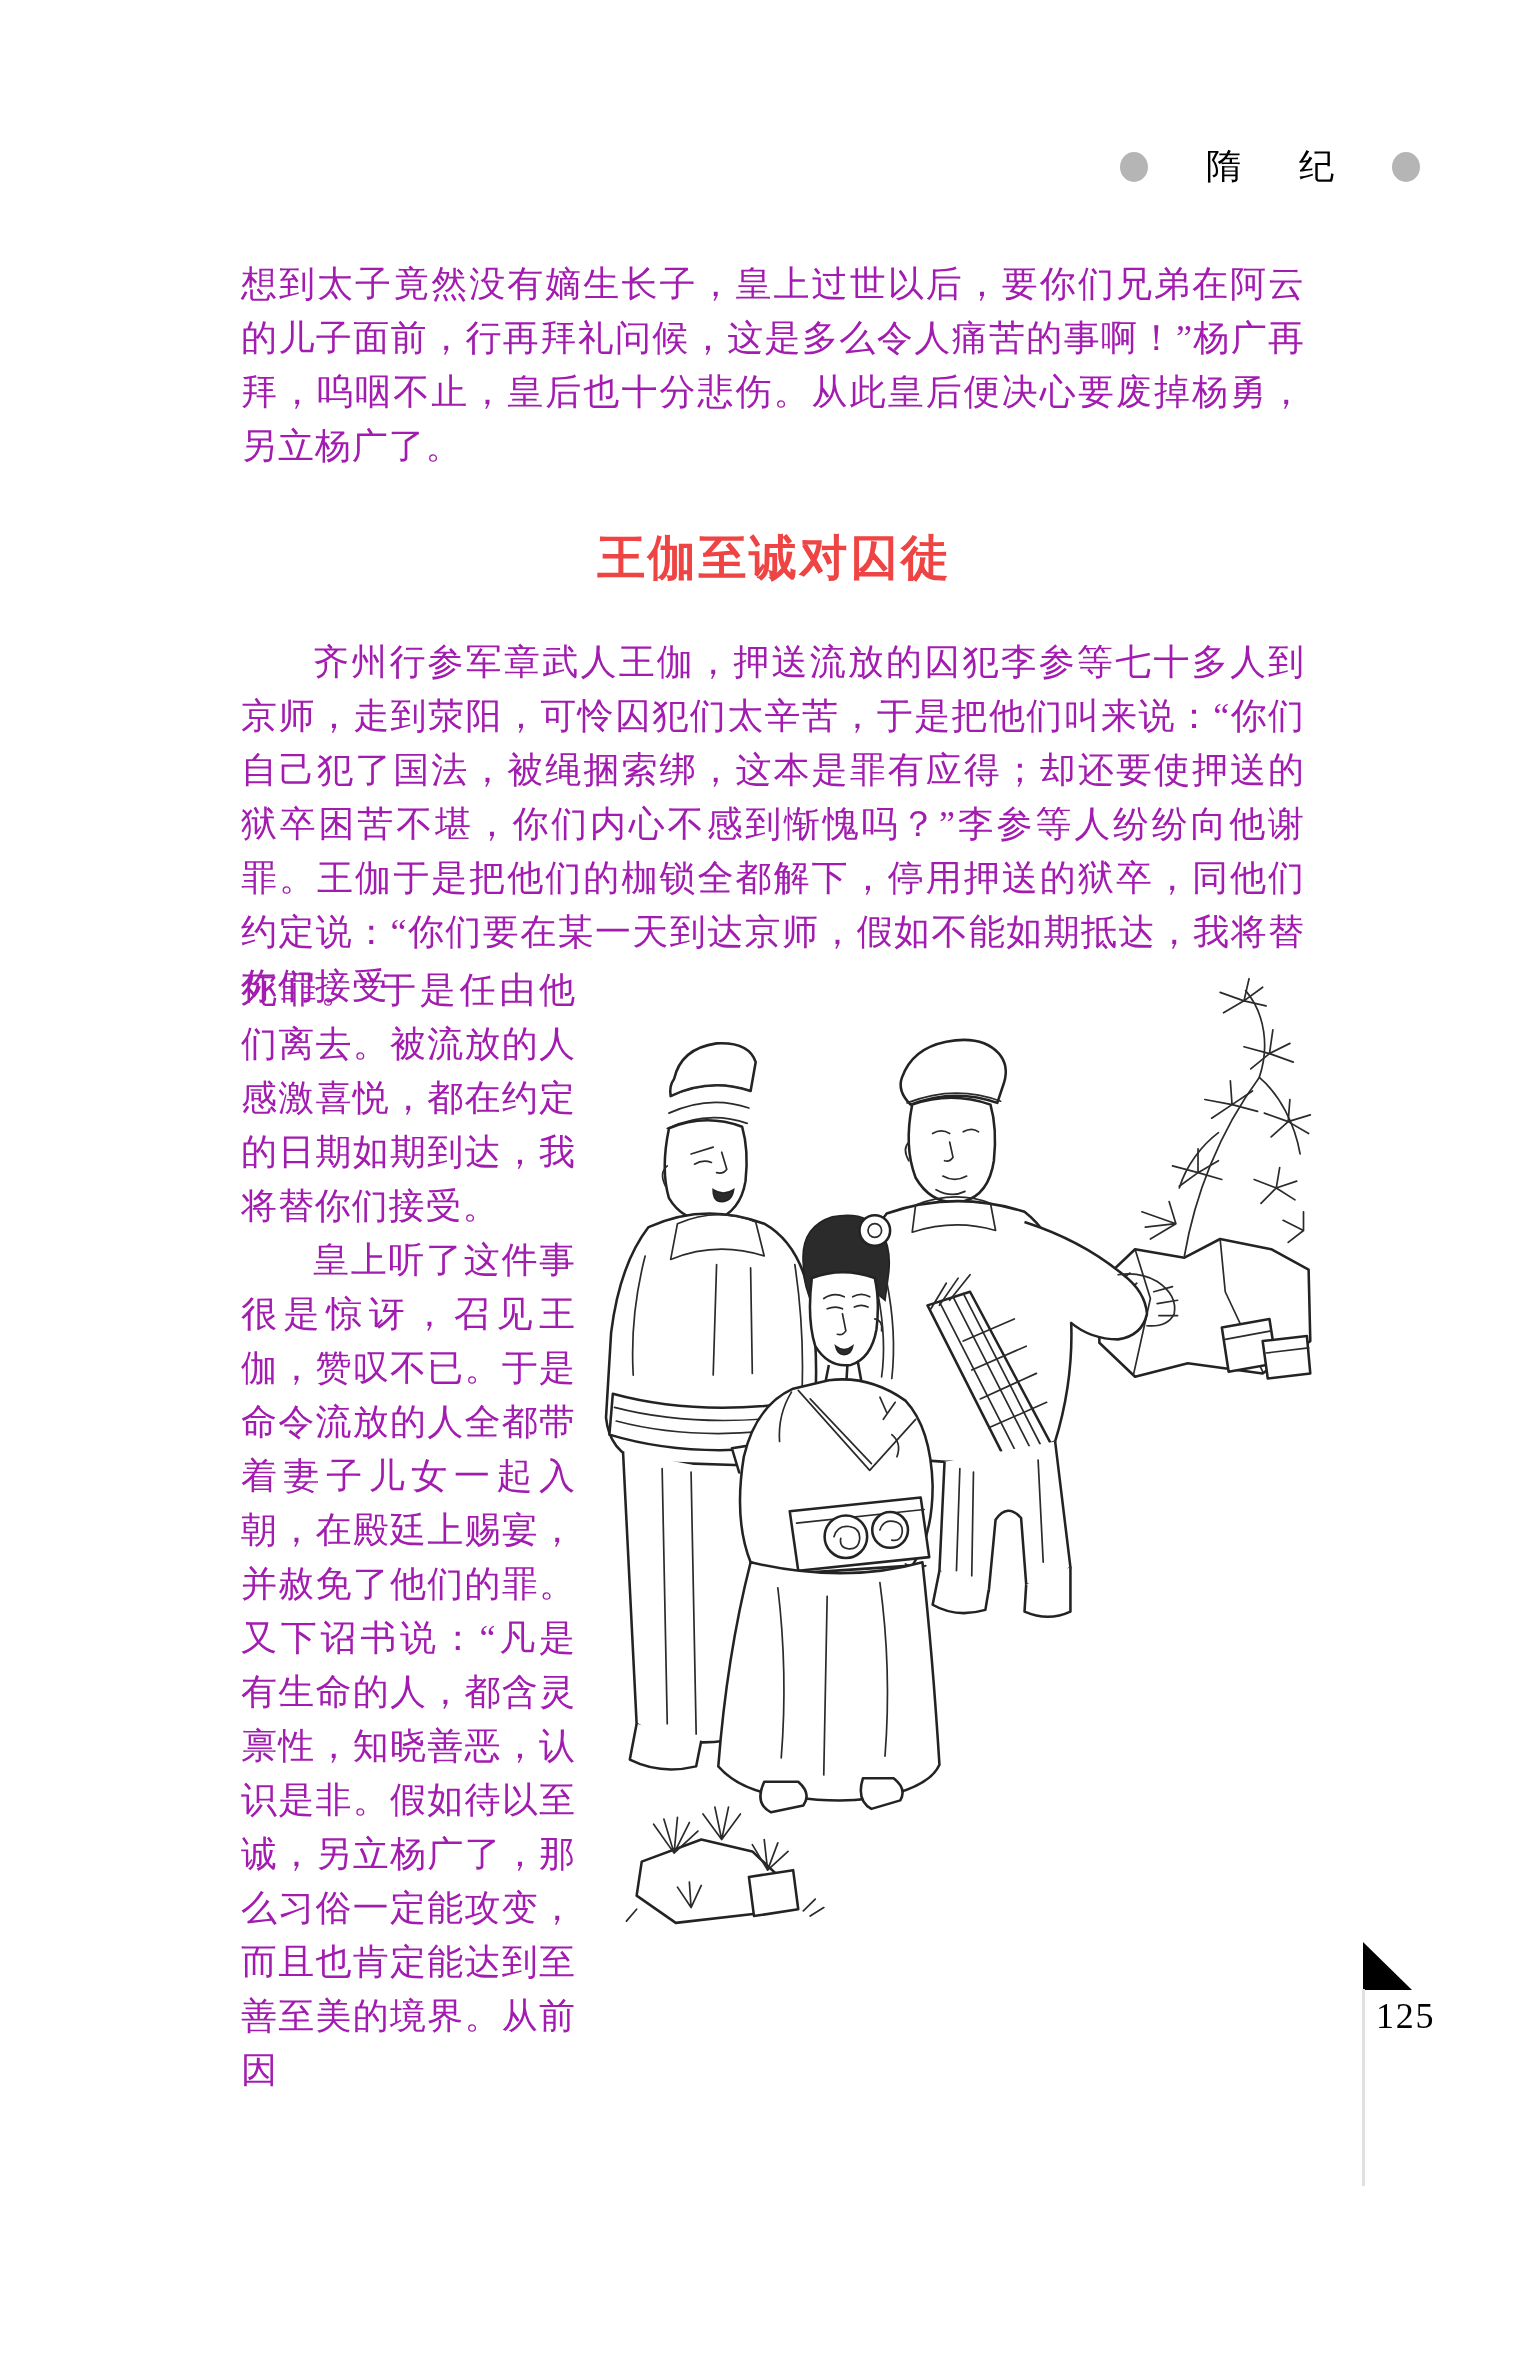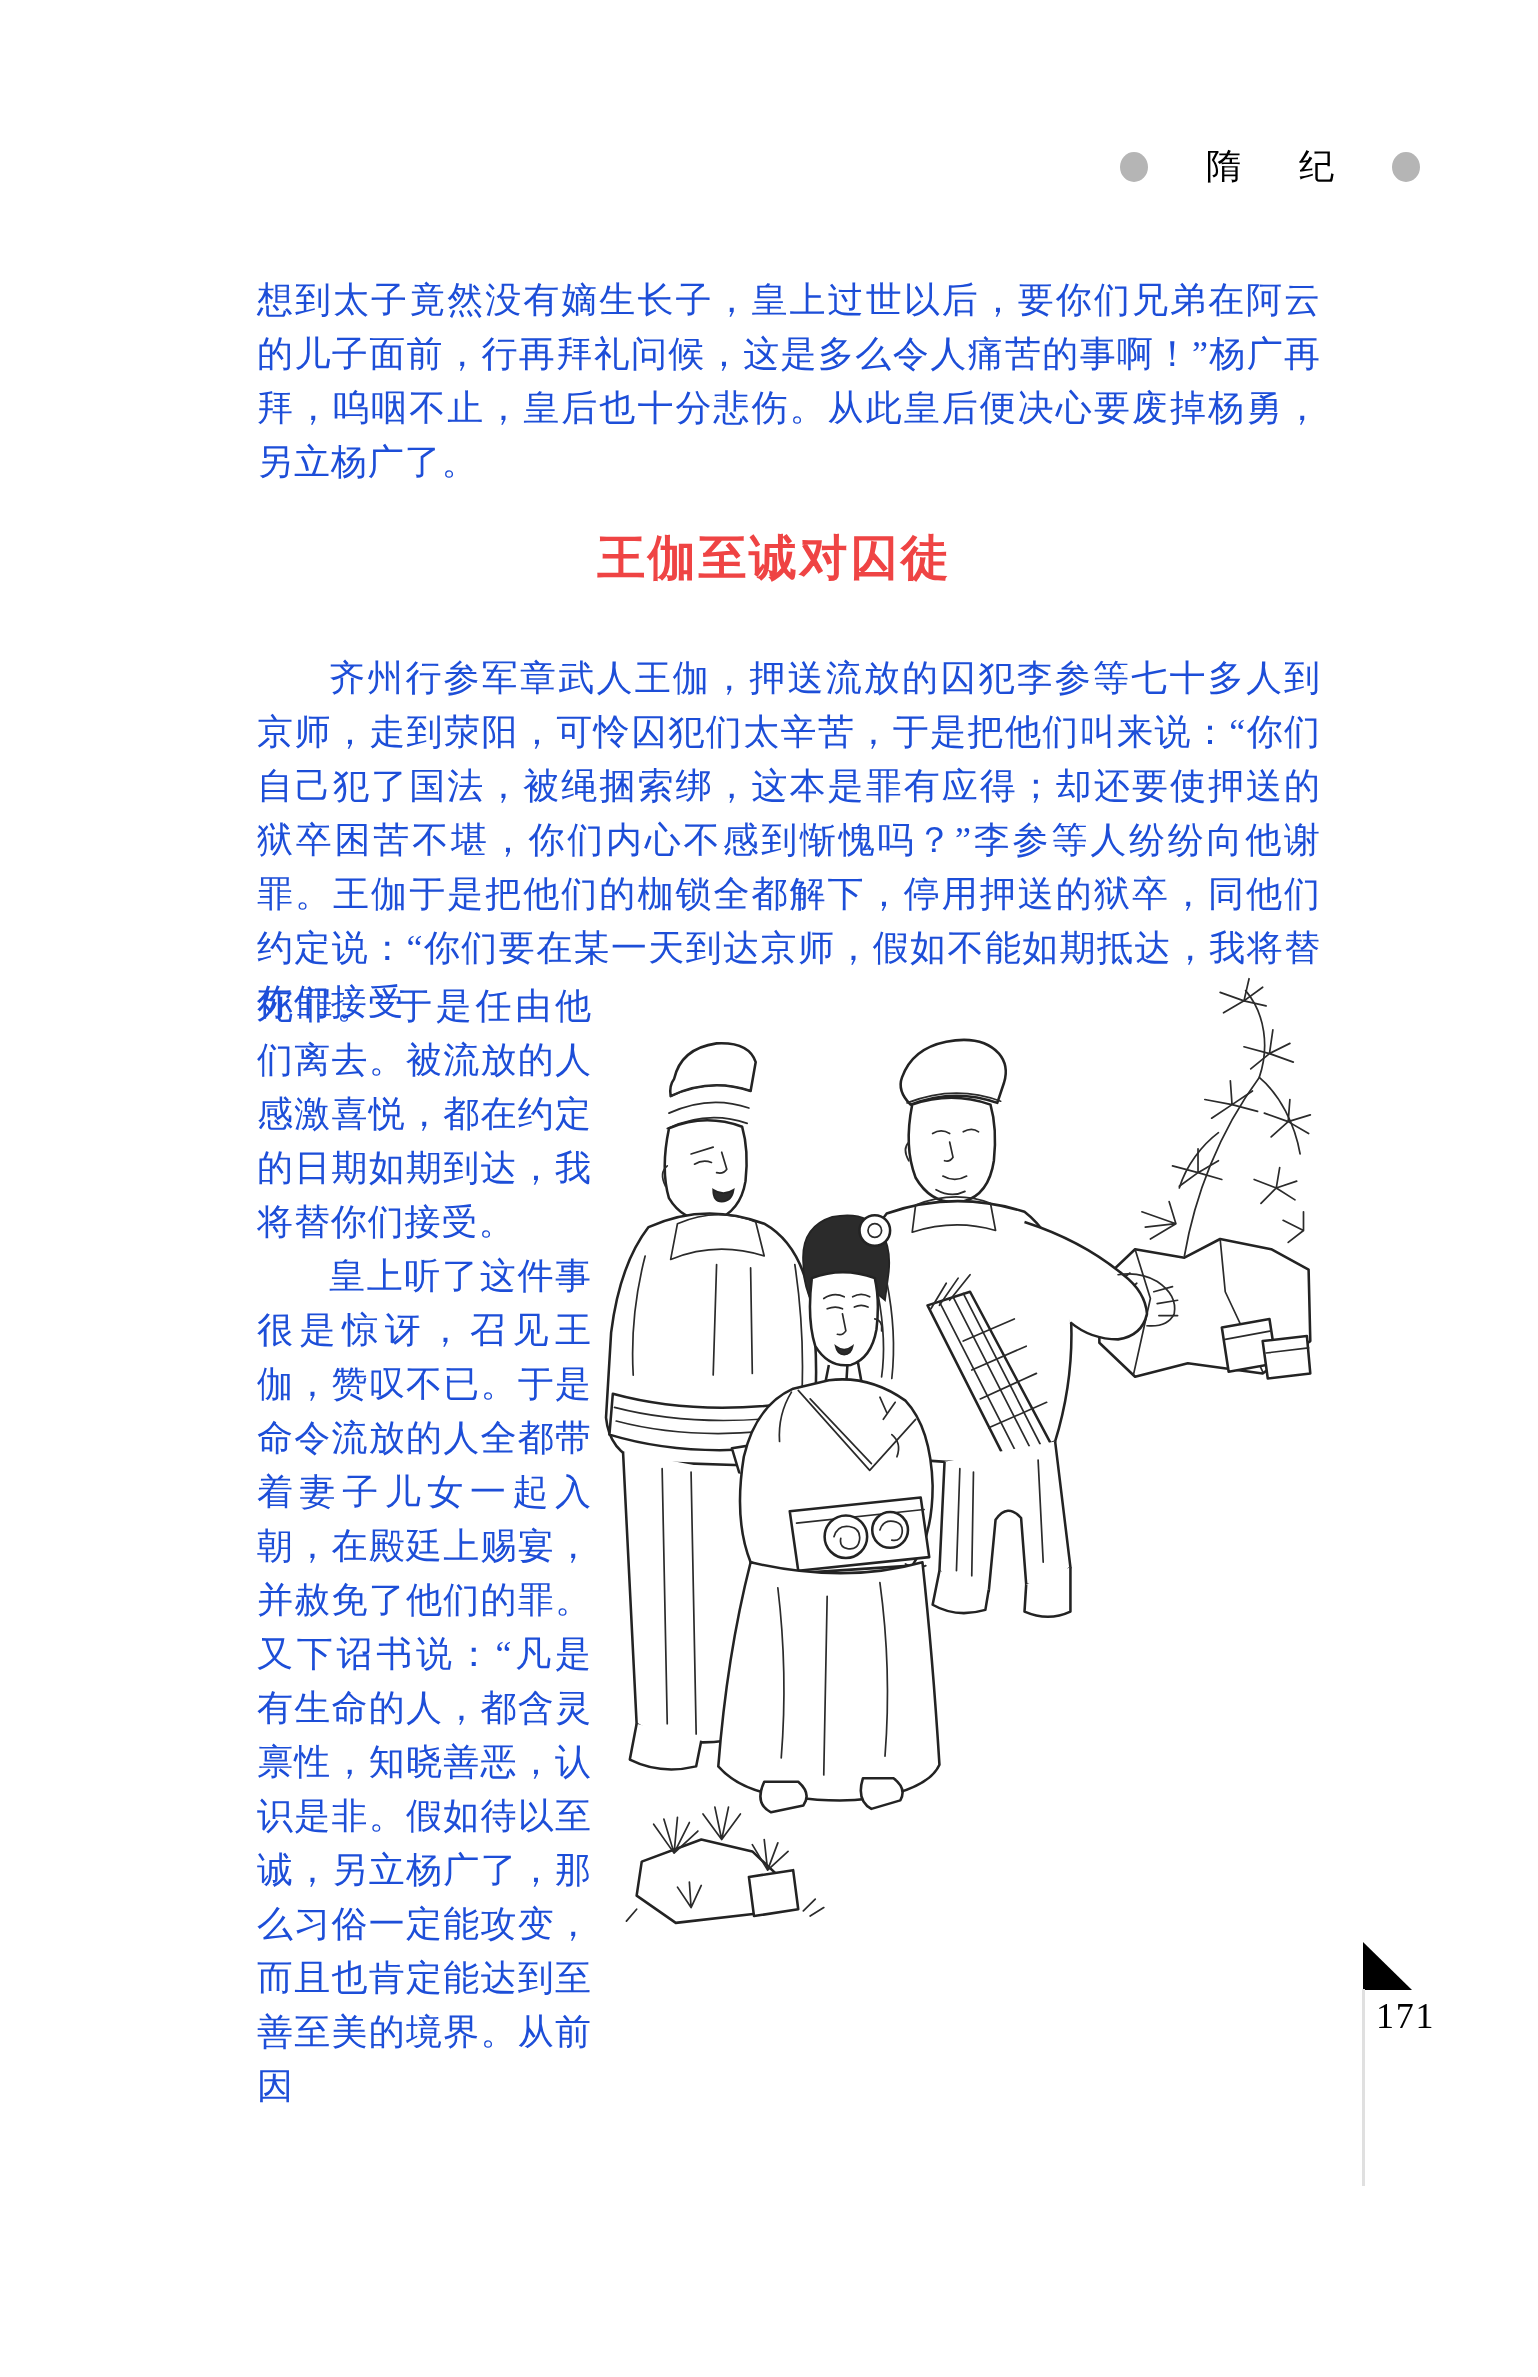--- a/index.html
+++ b/index.html
@@ -26,22 +26,22 @@
     background:#b5b5b5;
   }
   
   .body-text{
     position:absolute;
     font-size:36px;
     line-height:54px;
     letter-spacing:0.9px;
     text-align:justify;
     text-justify:inter-character;
-    color:#1d4ed8;
-    margin:16px;
+    color:#a21caf;
+    margin:0;
   }
   .body-text p{margin:0;}
   .indent{text-indent:2em;}
   #para1{left:241px; top:257px; width:1064px;}
   #para2{left:241px; top:635px; width:1064px;}
   #cont-col{left:241px; top:963px; width:335px;}
   
   .section-title{
     position:absolute;
     left:241px; top:526px; width:1064px;
@@ -224,16 +224,16 @@
         <path class="ln2" d="M156,1016 l-22,-30 m22,30 l-8,-38 m8,38 l8,-38 m-8,38 l22,-30"></path>
         <path class="ln2" d="M210,1052 l-18,-30 m18,30 l-4,-36 m4,36 l12,-32 m-12,32 l24,-22"></path>
         <path class="ln2" d="M120,1096 l-16,-24 m16,24 l-2,-30 m2,30 l12,-26"></path>
         <path class="ln2" d="M252,1100 l14,-14 m-6,20 l16,-10 M44,1112 l12,-14"></path>
       </g>
     </svg>
   </div>
 
   <div class="corner-triangle"></div>
   <div class="edge-line"></div>
-  <div class="page-number">171</div>
+  <div class="page-number">125</div>
 
 </div>
 
 
 </body></html>

